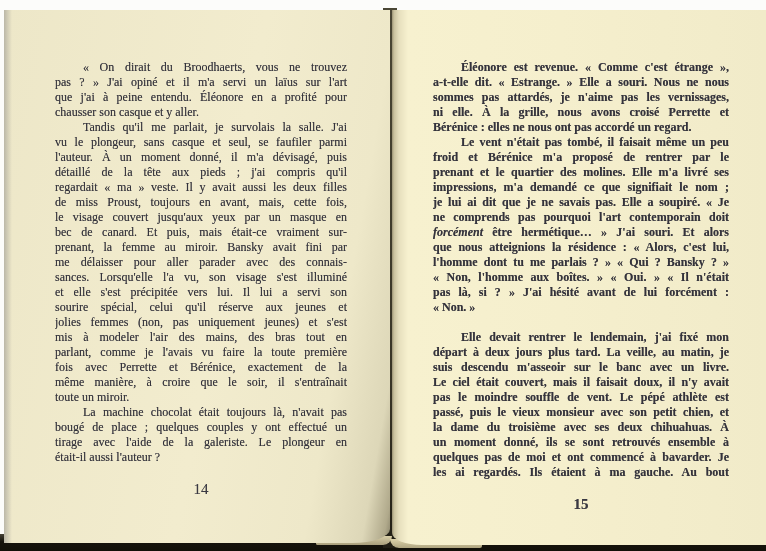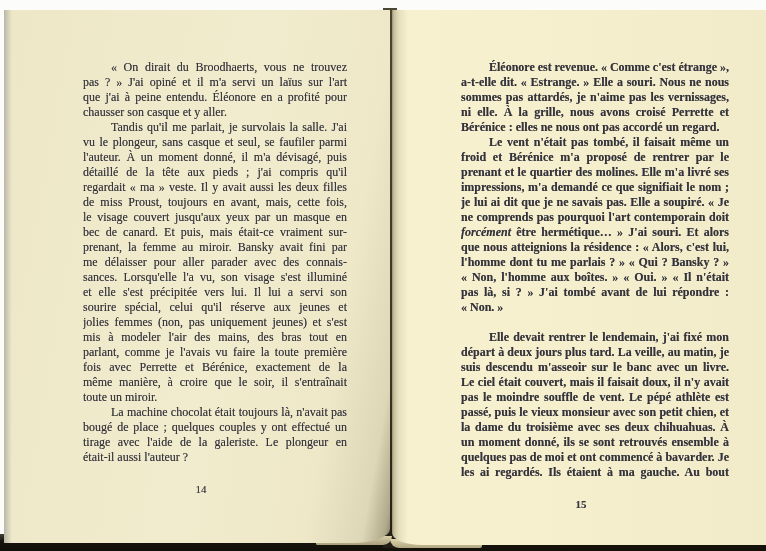--- a/index.html
+++ b/index.html
@@ -60,33 +60,32 @@
   }
   .textblock-left  { left: 51px; top: 50px; width: 292px; }
   .textblock-right { left: 41px; top: 50px; width: 296px; }
   .line {
     text-align: justify;
     -moz-text-align-last: justify;
     text-align-last: justify;
     height: 15px;
     overflow: hidden;
     word-spacing: -0.7px;
-    margin-left: 28px;
   }
   .line.first { text-indent: 28px; }
   .line.para-end {
     -moz-text-align-last: left;
     text-align-last: left;
     word-spacing: 0;
   }
   .paragraph.gap-before { margin-top: 15px; }
   .pagenum {
     margin-top: 17px;
     text-align: center;
-    font-size: 11px;
+    font-size: 15px;
     color: #3a3942;
   }
 </style>
 </head>
 <body>
 
 <div class="spread">
   <div class="bottom-band"></div>
   <div class="gutter-back"></div>
   <div class="underpage-left"></div>
@@ -146,21 +145,21 @@
           <div class="line first">Le vent n'était pas tombé, il faisait même un peu</div>
           <div class="line">froid et Bérénice m'a proposé de rentrer par le</div>
           <div class="line">prenant et le quartier des molines. Elle m'a livré ses</div>
           <div class="line">impressions, m'a demandé ce que signifiait le nom ;</div>
           <div class="line">je lui ai dit que je ne savais pas. Elle a soupiré. « Je</div>
           <div class="line">ne comprends pas pourquoi l'art contemporain doit</div>
           <div class="line"><i>forcément</i> être hermétique… » J'ai souri. Et alors</div>
           <div class="line">que nous atteignions la résidence : « Alors, c'est lui,</div>
           <div class="line">l'homme dont tu me parlais ? » « Qui ? Bansky ? »</div>
           <div class="line">« Non, l'homme aux boîtes. » « Oui. » « Il n'était</div>
-          <div class="line">pas là, si ? » J'ai tombé avant de lui répondre :</div>
+          <div class="line">pas là, si ? » J'ai hésité avant de lui forcément :</div>
           <div class="line para-end">« Non. »</div>
         </div>
         <div class="paragraph gap-before">
           <div class="line first">Elle devait rentrer le lendemain, j'ai fixé mon</div>
           <div class="line">départ à deux jours plus tard. La veille, au matin, je</div>
           <div class="line">suis descendu m'asseoir sur le banc avec un livre.</div>
           <div class="line">Le ciel était couvert, mais il faisait doux, il n'y avait</div>
           <div class="line">pas le moindre souffle de vent. Le pépé athlète est</div>
           <div class="line">passé, puis le vieux monsieur avec son petit chien, et</div>
           <div class="line">la dame du troisième avec ses deux chihuahuas. À</div>

